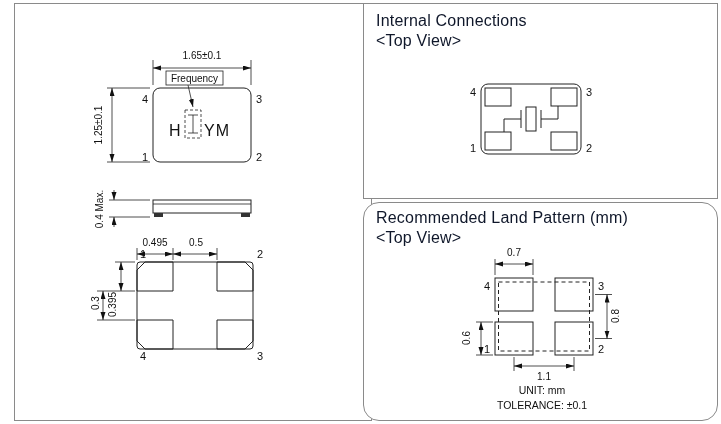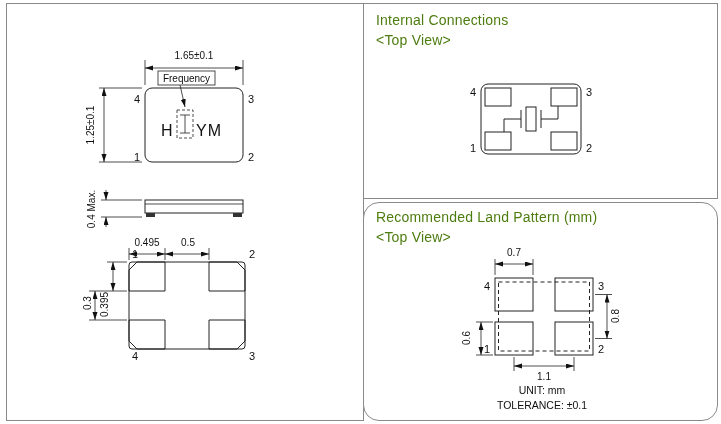--- a/index.html
+++ b/index.html
@@ -1,21 +1,21 @@
 <!DOCTYPE html>
 <html><head>
 <meta charset="utf-8">
 <style>
   html,body{margin:0;padding:0;background:#ffffff;}
   body{width:721px;height:424px;position:relative;font-family:"Liberation Sans",sans-serif;color:#111;}
   .panel{position:absolute;border:1px solid #8a8a8a;background:#fff;box-sizing:border-box;}
-  #left-panel{left:6px;top:3px;width:358px;height:418px;}
+  #left-panel{left:14px;top:3px;width:358px;height:418px;}
   #ic-panel{left:363px;top:3px;width:355px;height:196px;}
   #lp-panel{left:363px;top:202px;width:355px;height:219px;border-radius:16px;}
-  .panel-title{position:absolute;left:12px;font-size:14px;color:#4d7c0f;letter-spacing:0.2px;}
+  .panel-title{position:absolute;left:12px;font-size:16px;color:#0f172a;letter-spacing:0.2px;}
   svg{position:absolute;left:0;top:0;}
   svg text{fill:#111;font-family:"Liberation Sans",sans-serif;}
   .dim{font-size:10px;}
   .pin{font-size:11px;}
   .mark{font-size:16px;letter-spacing:1px;}
   .note{font-size:10.5px;}
   .ln{stroke:#222;stroke-width:1;fill:none;}
   .thin{stroke:#222;stroke-width:0.8;fill:none;}
   .dash{stroke:#222;stroke-width:1;fill:none;stroke-dasharray:4 3;}
 </style>

